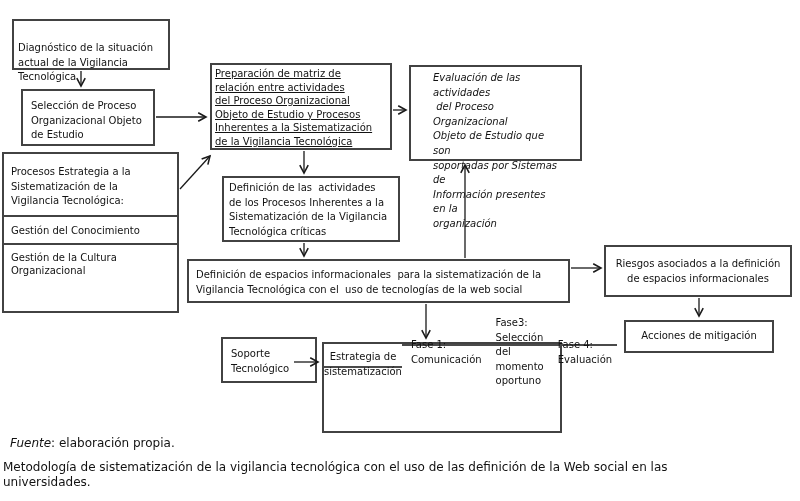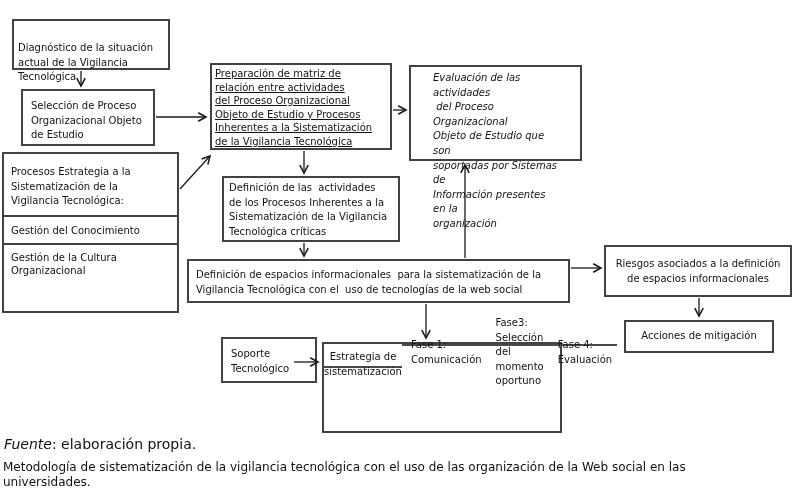--- a/index.html
+++ b/index.html
@@ -27,21 +27,21 @@
   .stack-item{box-sizing:border-box;height:28px;border-bottom:2px solid #424242;display:flex;align-items:center;padding:0 7px;white-space:pre-wrap;line-height:13px;}
   .stack-item.last{height:38px;border-bottom:none;}
 
   .estrategia{left:322px;top:342px;width:240px;height:91px;padding:0;display:flex;flex-direction:row;}
   .estrategia-header{box-sizing:border-box;height:24px;border-bottom:2px solid #4a4a4a;text-align:center;padding-top:6px;}
   .estrategia-gap{height:3px;}
   .fase-row{box-sizing:border-box;height:15px;border-top:2px solid #4a4a4a;display:flex;align-items:center;padding:0 5px 0 9px;}
 
   .arrows{position:absolute;left:0;top:0;width:800px;height:501px;z-index:2;pointer-events:none;}
 
-  .fuente{position:absolute;left:4px;top:436px;font-size:14px;z-index:1;}
+  .fuente{position:absolute;left:10px;top:436px;font-size:12px;z-index:1;}
   .fuente em{font-style:italic;}
   .caption{position:absolute;left:3px;top:460px;width:780px;font-size:12px;line-height:15px;white-space:pre-wrap;z-index:1;}
 </style>
 </head>
 <body>
 
 <div class="page">
 
   <div class="box b-diagnostico">Diagnóstico de la situación
 actual de la Vigilancia
@@ -116,16 +116,16 @@
       <path d="M699 298 L699 316" marker-end="url(#arrow)"></path>
       <path d="M426 304 L426 338" marker-end="url(#arrow)"></path>
       <path d="M294 362 L318 362" marker-end="url(#arrow)"></path>
     </g>
   </svg>
 
   <div class="fuente">
     <em>Fuente</em><span>: elaboración propia.</span>
   </div>
 
-  <div class="caption">Metodología de sistematización de la vigilancia tecnológica con el uso de las organización de la Web social en las
+  <div class="caption">Metodología de sistematización de la vigilancia tecnológica con el uso de las definición de la Web social en las
 universidades.</div>
 
 </div>
 
 </body></html>

